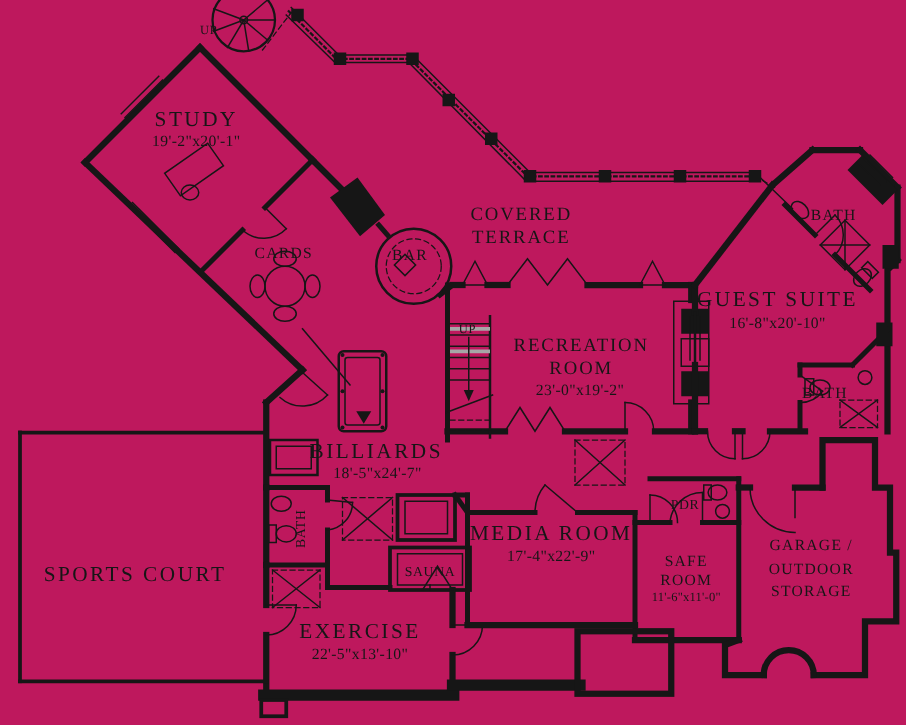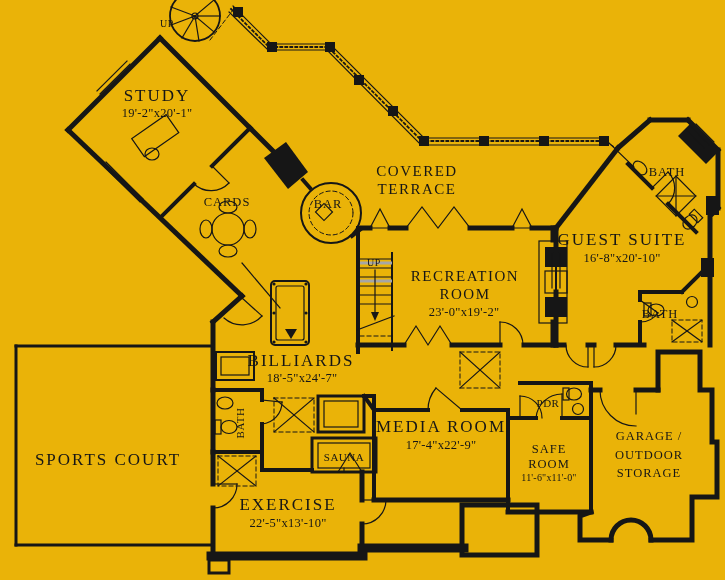--- a/index.html
+++ b/index.html
@@ -1,16 +1,16 @@
 <!DOCTYPE html>
 <html><head>
 <meta charset="utf-8">
 <style>
   html,body{margin:0;padding:0;background:#ffffff;}
-  .plan-wrap{position:relative;width:725px;height:580px;background:#eab308;overflow:hidden;}
+  .plan-wrap{position:relative;width:725px;height:580px;background:#be185d;overflow:hidden;}
   svg{display:block;}
   .w{stroke:#161616;fill:none;stroke-linecap:square;stroke-linejoin:miter;}
   .w5{stroke-width:5;}
   .w4{stroke-width:4;}
   .w3{stroke-width:3;}
   .w2{stroke-width:2;}
   .thin{stroke-width:1.2;}
   .med{stroke-width:1.8;}
   .dot{stroke-dasharray:2 3;stroke-width:1.8;}
   .dsh{stroke-dasharray:4 3;stroke-width:1;}

